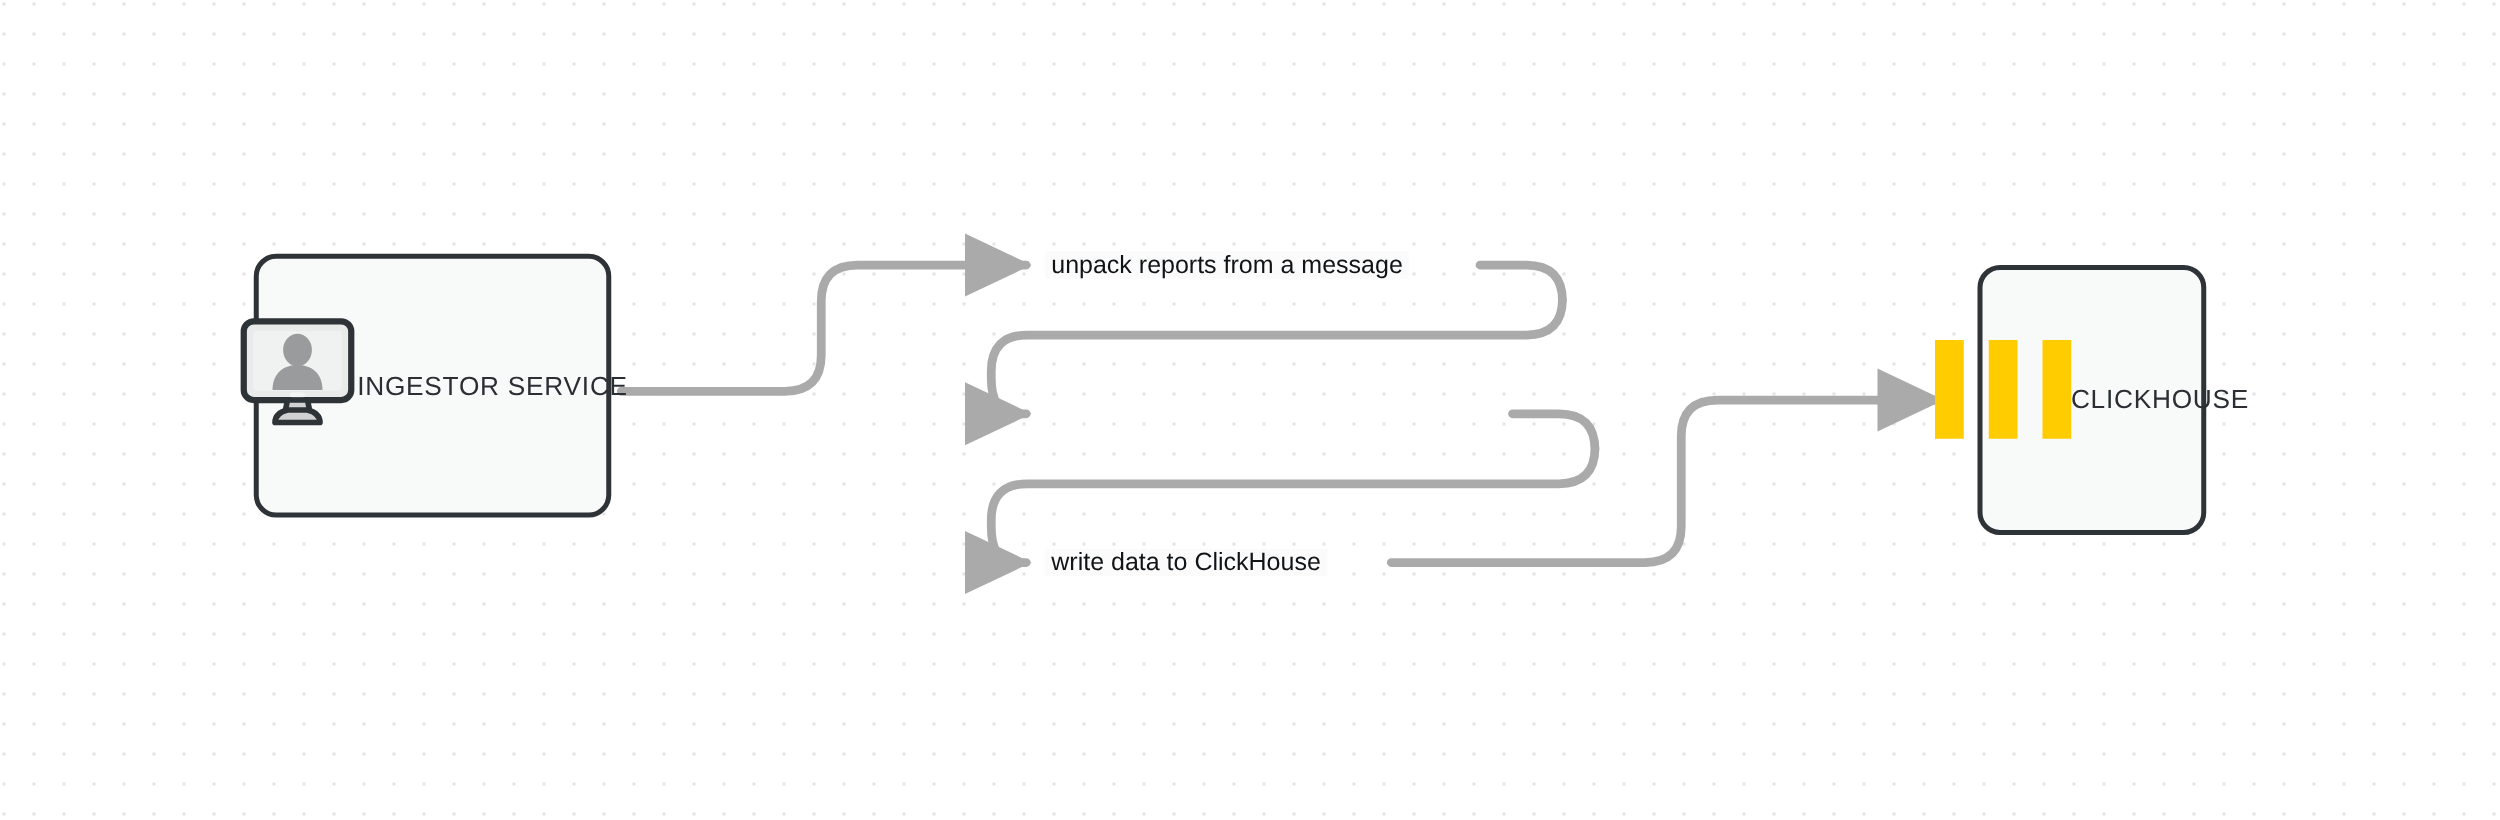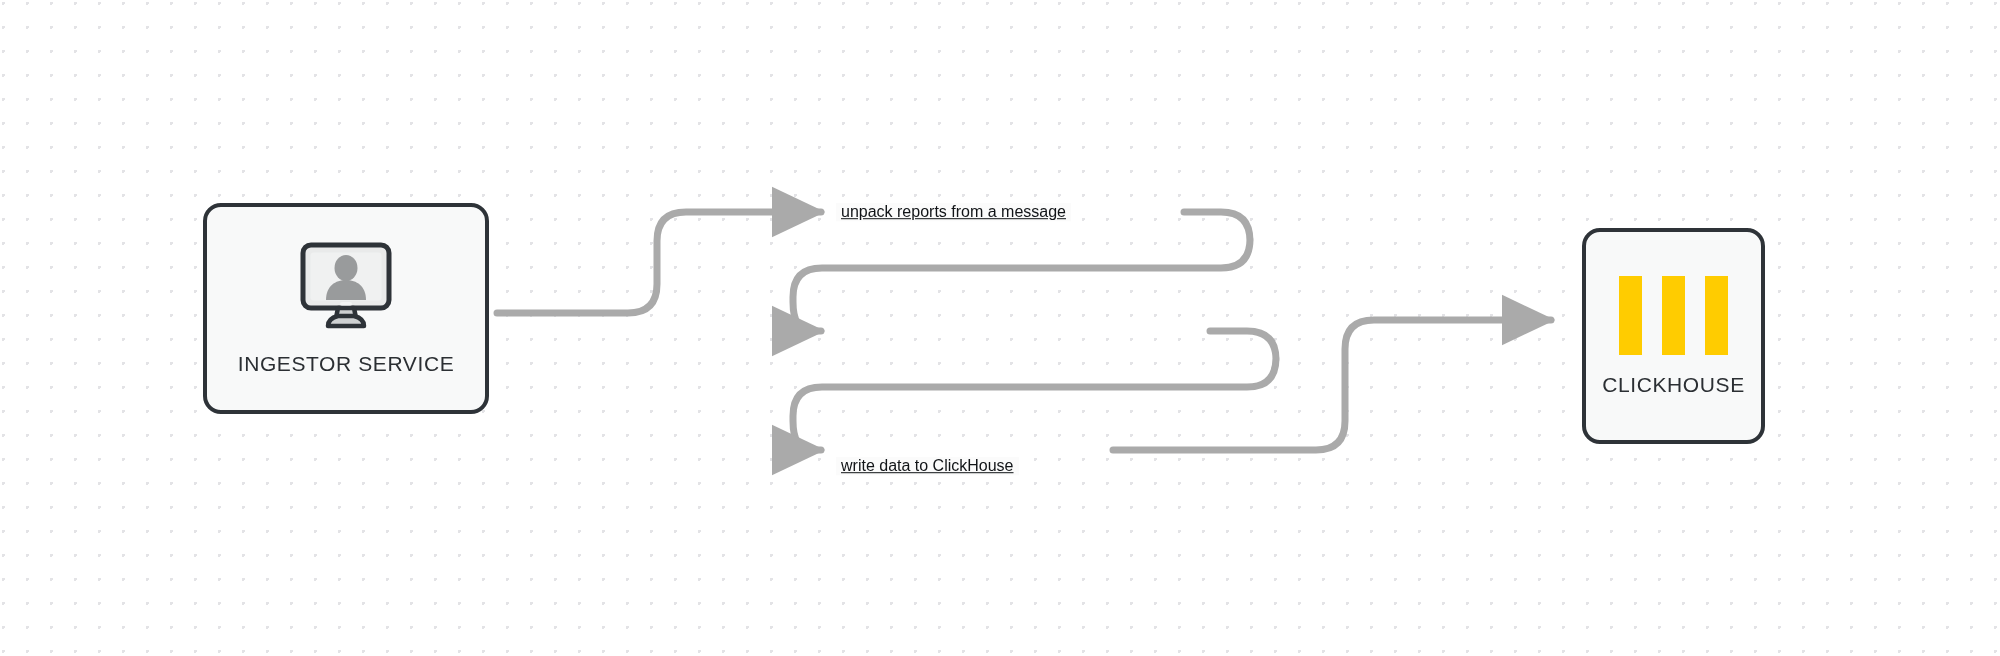--- a/index.html
+++ b/index.html
@@ -32,21 +32,21 @@
   }
 
   
   .node {
     position: absolute;
     box-sizing: border-box;
     background: #f8f9f9;
     border: 4px solid #2e3338;
     border-radius: 18px;
     display: flex;
-    flex-direction: column;
+    flex-direction: row;
     align-items: center;
     justify-content: center;
   }
   .node-label {
     font-size: 21px;
     letter-spacing: 0.6px;
     color: #2b2f33;
     text-align: center;
     white-space: nowrap;
   }
@@ -55,21 +55,21 @@
     left: 203px;
     top: 203px;
     width: 286px;
     height: 211px;
   }
   #node-ingestor .node-icon { margin-bottom: 16px; }
   #node-ingestor .node-label { margin-top: 2px; }
 
   #node-clickhouse {
     left: 1582px;
-    top: 228px;
+    top: 212px;
     width: 183px;
     height: 216px;
     justify-content: center;
   }
   #node-clickhouse .node-icon { margin-bottom: 18px; }
 
   
   .ch-bars {
     display: flex;
     gap: 20px;
@@ -77,32 +77,31 @@
   }
   .ch-bar {
     width: 23px;
     height: 79px;
     background: #ffcc00;
   }
 
   
   .edge-label {
     position: absolute;
-    font-size: 16px;
+    font-size: 20px;
     color: #111417;
     white-space: nowrap;
     background: #fbfbfb;
     padding: 0 5px;
     transform: translateY(-50%);
     line-height: 1.1;
-    text-decoration: underline;
   }
   #label-unpack    { left: 836px; top: 212px; }
   #label-processing{ left: 836px; top: 331px; }
-  #label-write     { left: 836px; top: 450px; margin-top: 16px; }
+  #label-write     { left: 836px; top: 450px; }
 </style>
 </head>
 <body>
 
 <div id="canvas">
 
   <svg id="edges" viewBox="0 0 2000 656">
     <defs>
       <marker id="arrowhead" markerWidth="9" markerHeight="9" refX="7.6" refY="4.5" orient="auto" markerUnits="strokeWidth">
         <path d="M 0.6 0.9 L 8.2 4.5 L 0.6 8.1 z" fill="#aaaaaa"></path>

